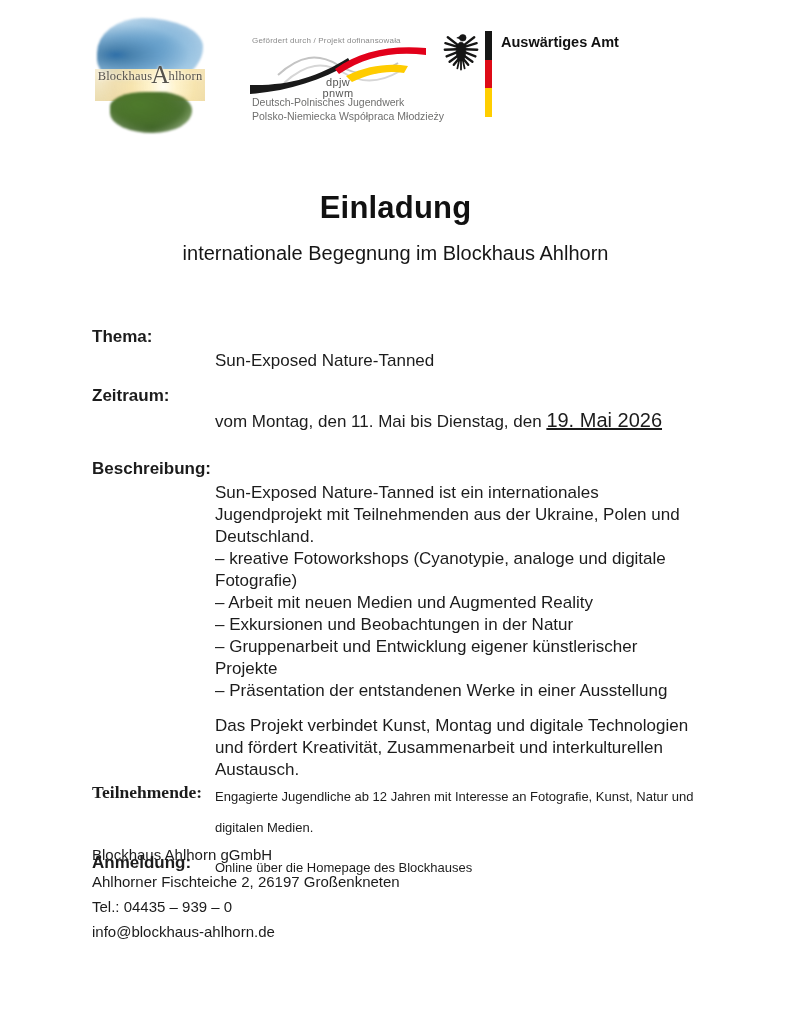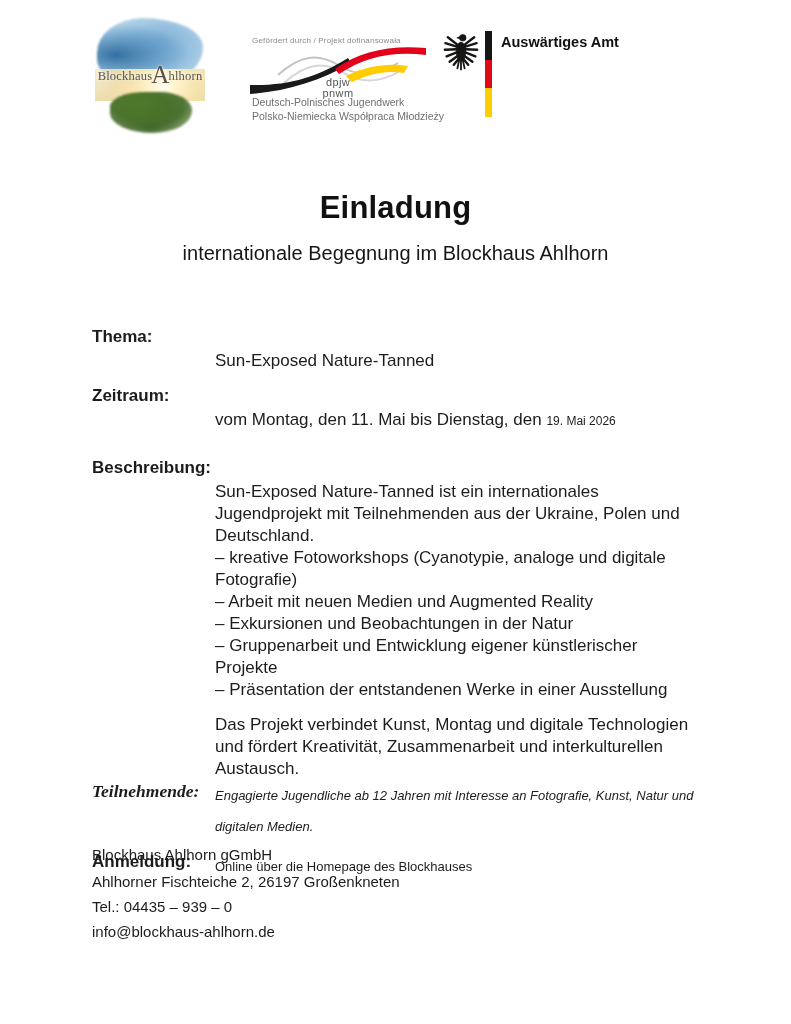--- a/index.html
+++ b/index.html
@@ -58,22 +58,22 @@
 
   
   .content{position:absolute;left:92px;top:326px;width:608px;}
   .row{display:grid;grid-template-columns:123px 485px;}
   .lbl{font-weight:bold;font-size:17px;line-height:22px;white-space:nowrap;}
   .lbl-serif{font-family:"Liberation Serif","DejaVu Serif",serif;font-weight:bold;font-size:17.5px;line-height:23px;white-space:nowrap;}
   .val{font-size:17px;line-height:22px;margin-top:24px;}
   .val-23{font-size:13px;line-height:31px;}
   .row-thema{margin-bottom:13px;}
   .row-zeitraum{margin-bottom:25px;}
-  .row-teiln{margin-bottom:9px;font-style:italic;}
-  .date-alt{font-size:12px;}
+  .row-teiln{margin-bottom:9px;}
+  .date-alt{font-size:20px;text-decoration:underline;}
   .desc-para2{margin-top:13px;}
 
   
   .footer{position:absolute;left:92px;top:846px;font-size:15px;line-height:17px;color:#1c1c1c;}
   .footer .f-line{margin-bottom:8px;}
   .footer .f-line.first{margin-bottom:10px;}
 </style>
 </head>
 <body>
 

